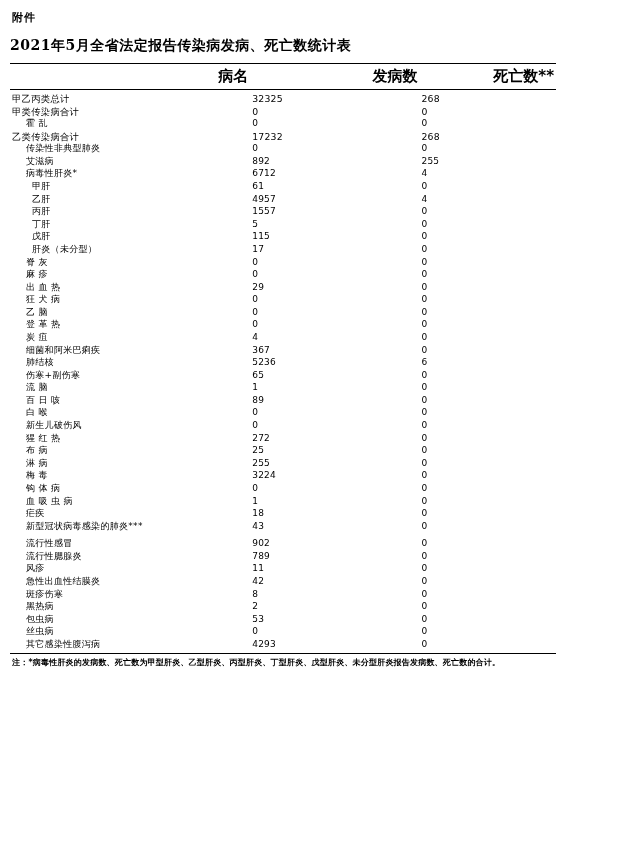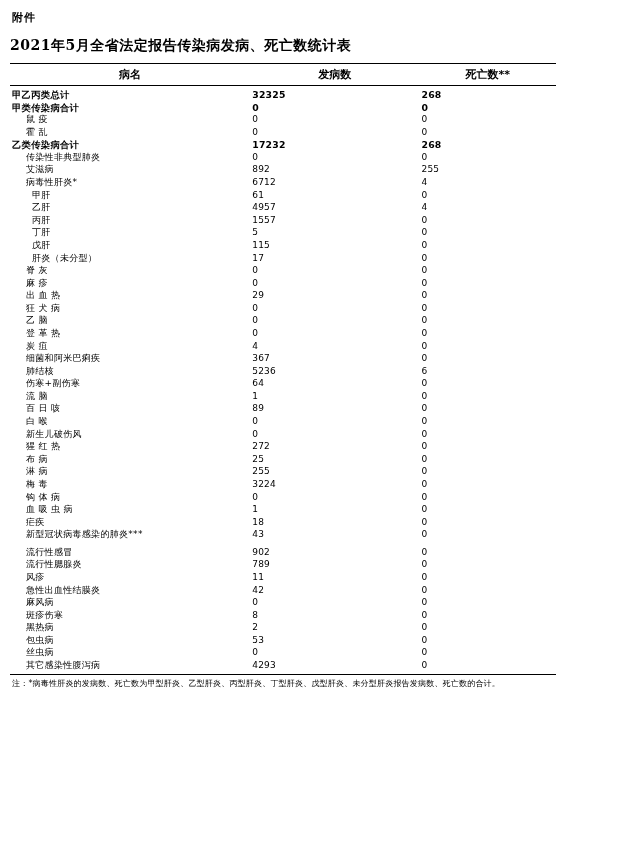--- a/index.html
+++ b/index.html
@@ -39,37 +39,37 @@
   table.report {
     width: 100%;
     border-collapse: collapse;
     table-layout: fixed;
   }
   table.report col.c0 { width: 44%; }
   table.report col.c1 { width: 31%; }
   table.report col.c2 { width: 25%; }
 
   thead th {
-    font-size: 11px;
+    font-size: 15px;
     font-weight: bold;
-    text-align: center;
+    text-align: right;
     padding: 3px 2px 3px 2px;
     border-top: 1.6px solid #000;
     border-bottom: 1.1px solid #000;
     white-space: nowrap;
   }
   tbody td {
     font-size: 9px;
     padding: 0.7px 2px;
     line-height: 11.2px;
     white-space: nowrap;
     vertical-align: top;
   }
   tr.bold td {
-    font-weight: bold;
+    font-weight: normal;
     font-size: 9.3px;
   }
   td.name { letter-spacing: 0.3px; }
   td.num  { letter-spacing: 0.2px; }
 
   .ind0 { padding-left: 2px; }
   .ind1 { padding-left: 16px; }
   .ind2 { padding-left: 22px; margin-top: 28px; }
 
   tr.rule-top td {
@@ -83,20 +83,21 @@
   }
   .bottom-rule {
     border-top: 1.4px solid #000;
     margin-top: 2px;
   }
   .note {
     font-size: 8px;
     line-height: 11px;
     padding: 3px 2px 0 2px;
     letter-spacing: 0.2px;
+    font-weight: bold;
   }
 </style>
 </head>
 <body>
 
 <div class="page">
 
   <div class="attachment">附件</div>
 
   <div class="title">2021年5月全省法定报告传染病发病、死亡数统计表</div>
@@ -119,25 +120,20 @@
           <td class="name ind0">甲乙丙类总计</td>
           <td class="num">32325</td>
           <td class="num">268</td>
         </tr>
         <tr class="bold">
           <td class="name ind0">甲类传染病合计</td>
           <td class="num">0</td>
           <td class="num">0</td>
         </tr>
         <tr class="">
-          <td class="name ind1">鼠  疫</td>
-          <td class="num">0</td>
-          <td class="num">0</td>
-        </tr>
-        <tr class="">
           <td class="name ind1">霍  乱</td>
           <td class="num">0</td>
           <td class="num">0</td>
         </tr>
         <tr class="bold">
           <td class="name ind0">乙类传染病合计</td>
           <td class="num">17232</td>
           <td class="num">268</td>
         </tr>
         <tr class="">
@@ -225,21 +221,21 @@
           <td class="num">367</td>
           <td class="num">0</td>
         </tr>
         <tr class="">
           <td class="name ind1">肺结核</td>
           <td class="num">5236</td>
           <td class="num">6</td>
         </tr>
         <tr class="">
           <td class="name ind1">伤寒+副伤寒</td>
-          <td class="num">64</td>
+          <td class="num">65</td>
           <td class="num">0</td>
         </tr>
         <tr class="">
           <td class="name ind1">流  脑</td>
           <td class="num">1</td>
           <td class="num">0</td>
         </tr>
         <tr class="">
           <td class="name ind1">百 日 咳</td>
           <td class="num">89</td>
@@ -312,25 +308,20 @@
           <td class="name ind1">风疹</td>
           <td class="num">11</td>
           <td class="num">0</td>
         </tr>
         <tr class="">
           <td class="name ind1">急性出血性结膜炎</td>
           <td class="num">42</td>
           <td class="num">0</td>
         </tr>
         <tr class="">
-          <td class="name ind1">麻风病</td>
-          <td class="num">0</td>
-          <td class="num">0</td>
-        </tr>
-        <tr class="">
           <td class="name ind1">斑疹伤寒</td>
           <td class="num">8</td>
           <td class="num">0</td>
         </tr>
         <tr class="">
           <td class="name ind1">黑热病</td>
           <td class="num">2</td>
           <td class="num">0</td>
         </tr>
         <tr class="">

